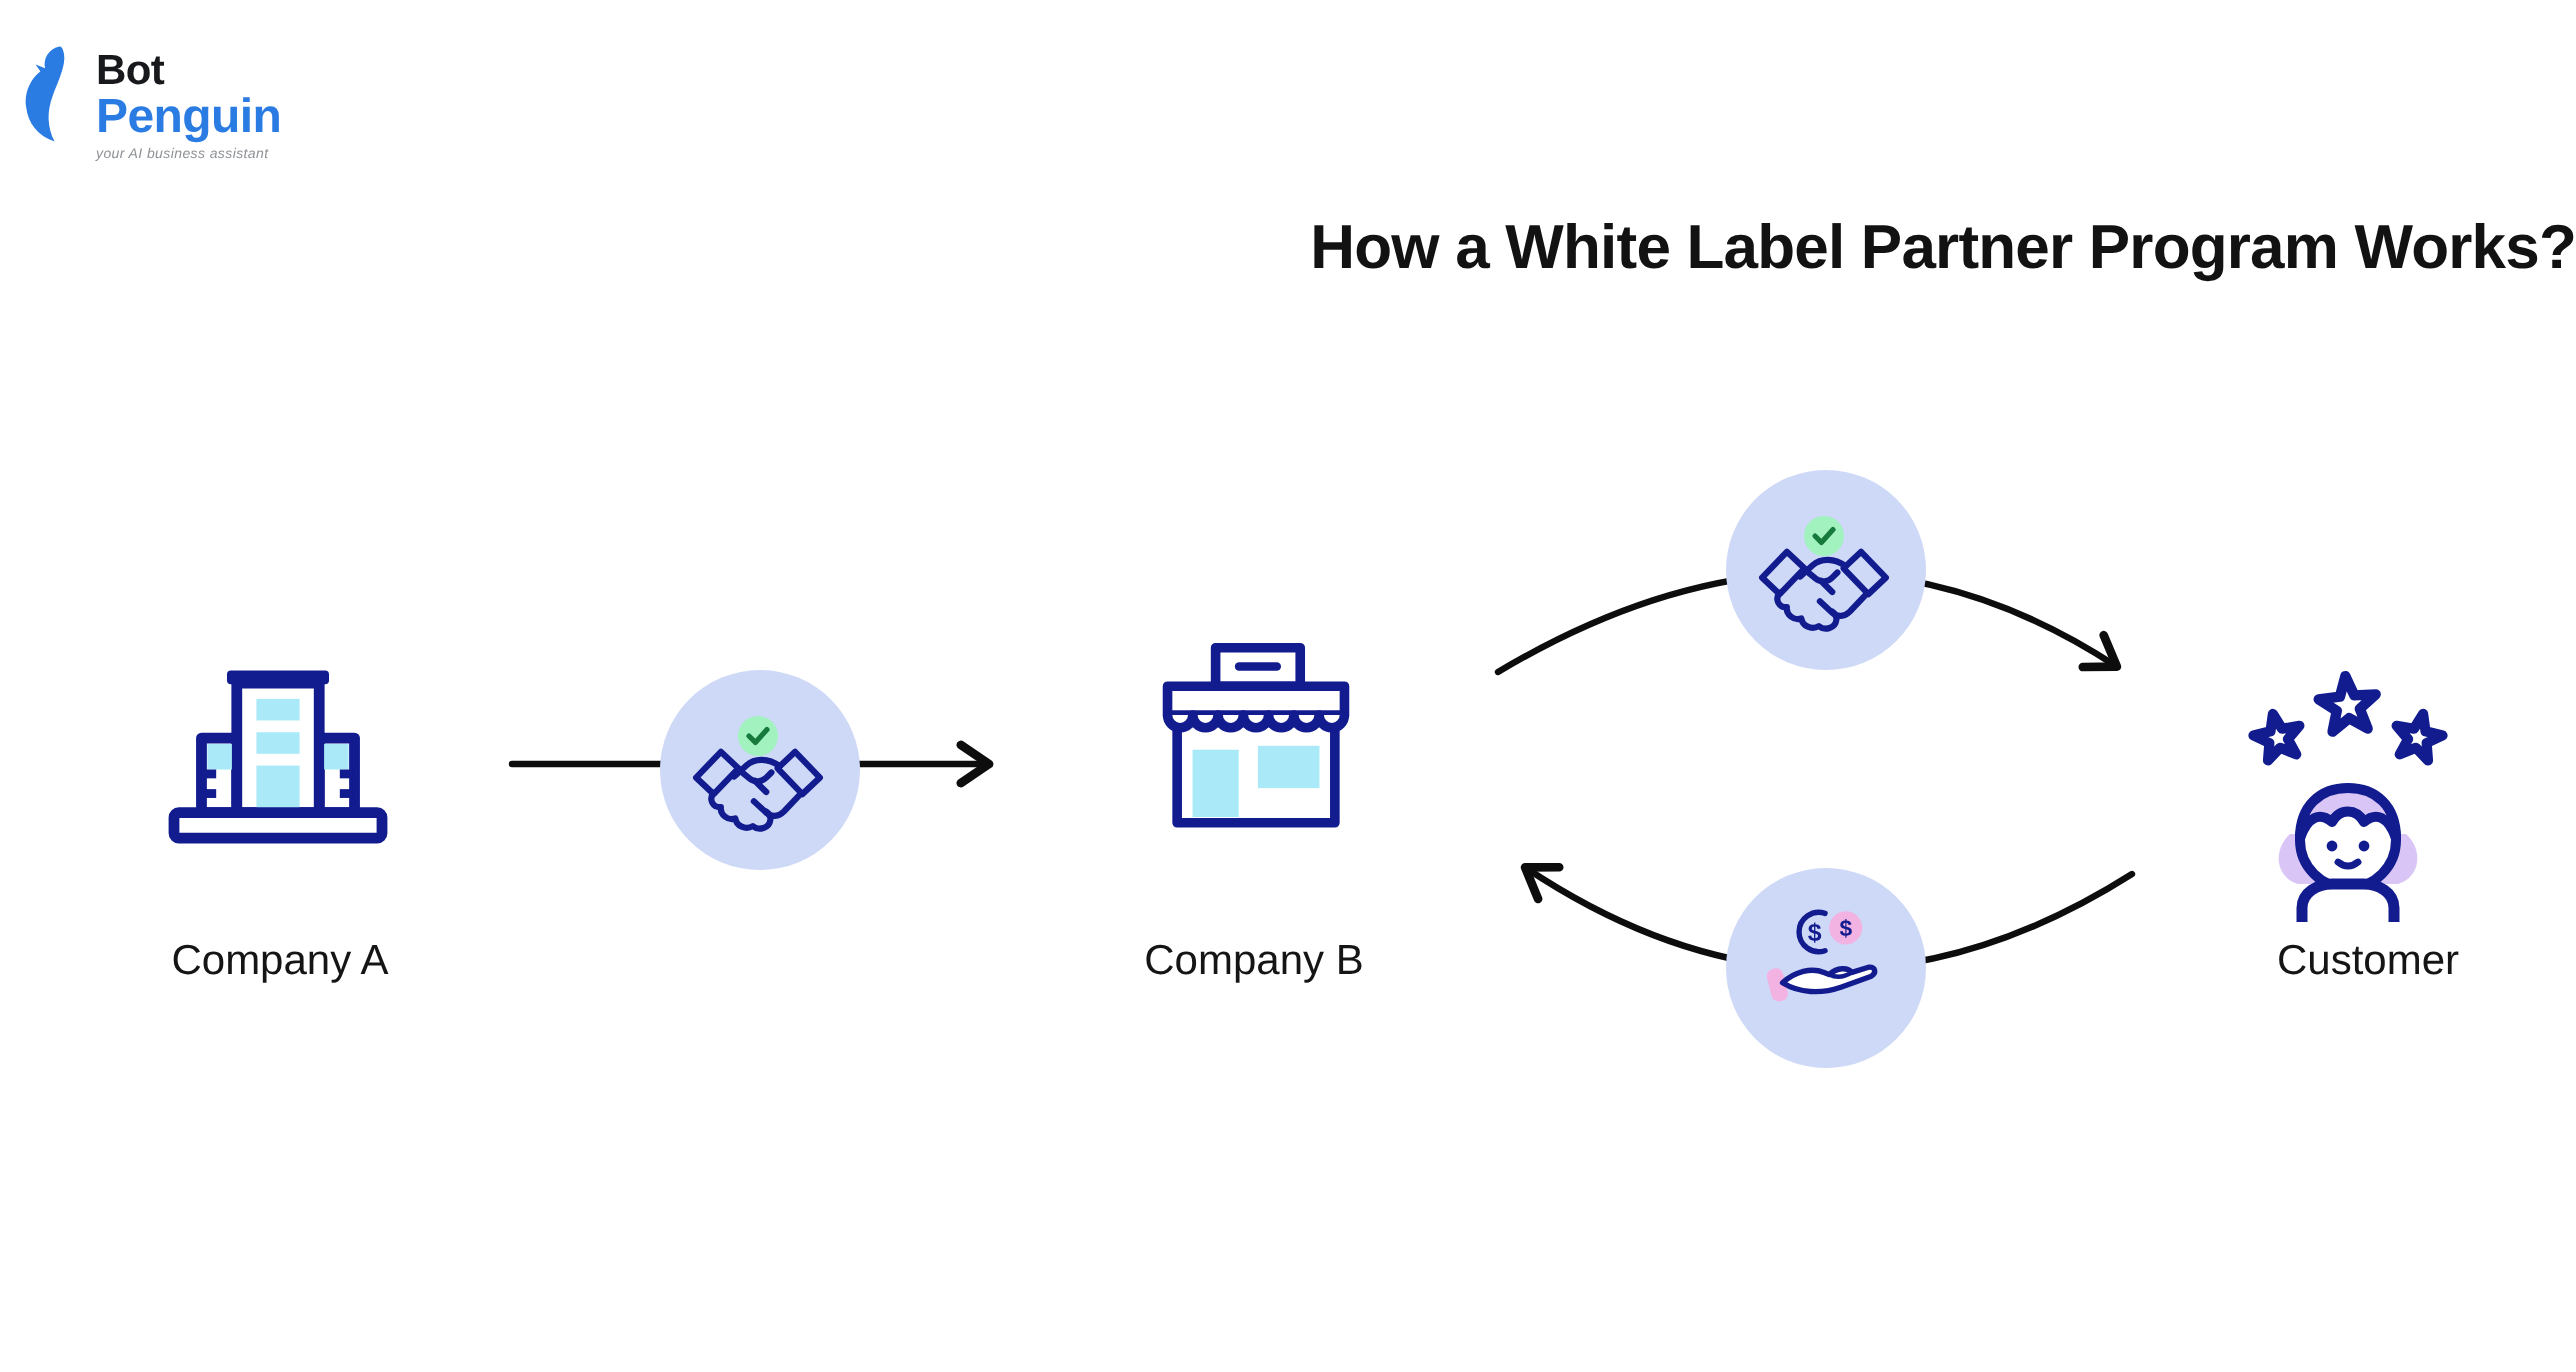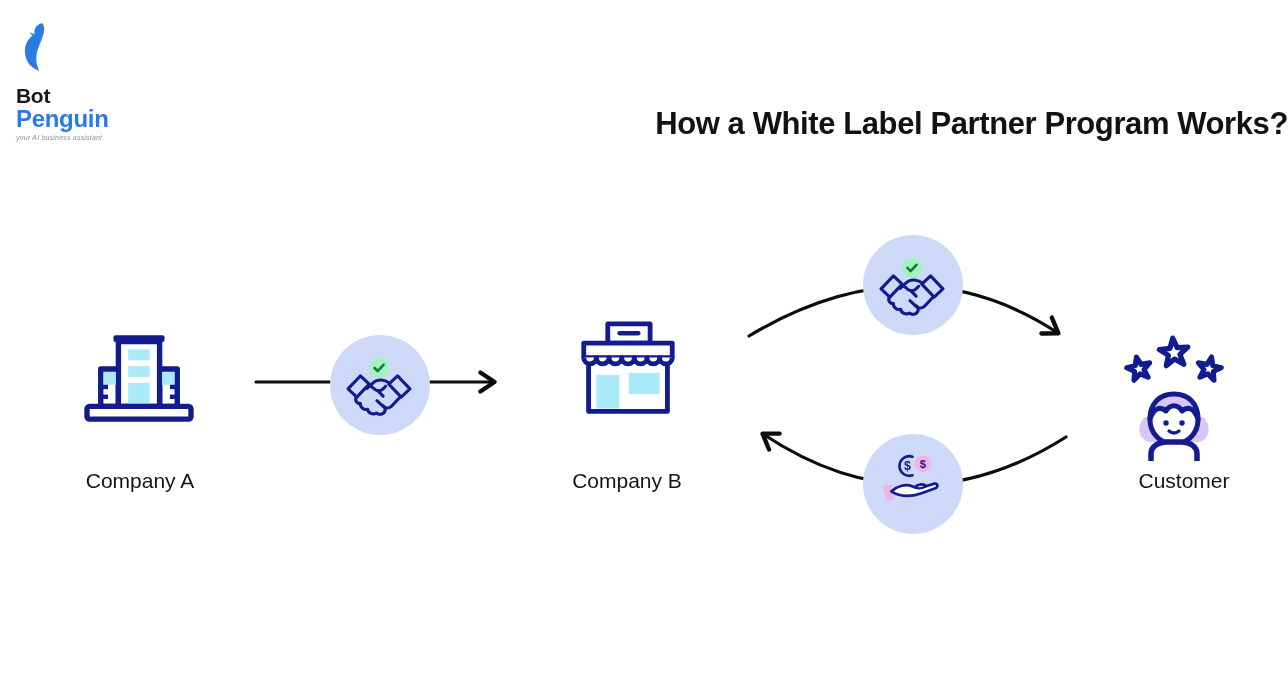--- a/index.html
+++ b/index.html
@@ -5,21 +5,21 @@
   :root{
     --navy:#121c8f; --cyan:#a9e9f8; --circle_fill:#cdd9f7; --badge_green:#a2f2c0;
     --badge_check:#177a3d; --pink:#f2b3e3; --lavender:#d9c6f6; --arrow:#0d0d0d;
     --logo_blue:#2b7ce2; --tagline_gray:#8e9196; --text:#121212;
   }
   html,body{margin:0;padding:0;background:#ffffff;}
   .stage{position:relative;width:1288px;height:686px;background:#ffffff;overflow:hidden;
          font-family:"Liberation Sans",sans-serif;}
   .abs{position:absolute;}
   
-  .logo{left:16px;top:20px;display:flex;align-items:flex-start;gap:6px;flex-direction:column;}
+  .logo{left:4px;top:20px;display:flex;align-items:flex-start;gap:6px;}
   .logo-text{display:flex;flex-direction:column;line-height:0.98;padding-top:6px;}
   .logo-bot{font-size:21px;font-weight:800;color:#17191c;letter-spacing:-0.3px;}
   .logo-pen{font-size:24px;font-weight:800;color:var(--logo_blue);letter-spacing:-0.3px;}
   .logo-tag{font-size:7px;font-style:italic;color:var(--tagline_gray);margin-top:5px;letter-spacing:0.2px;}
   
   .title{left:0;top:106px;width:100%;text-align:right;font-size:31px;font-weight:700;
          color:var(--text);letter-spacing:-0.4px;}
   
   .bubble{width:100px;height:100px;border-radius:50%;background:var(--circle_fill);}
   .bubble svg{position:absolute;}

